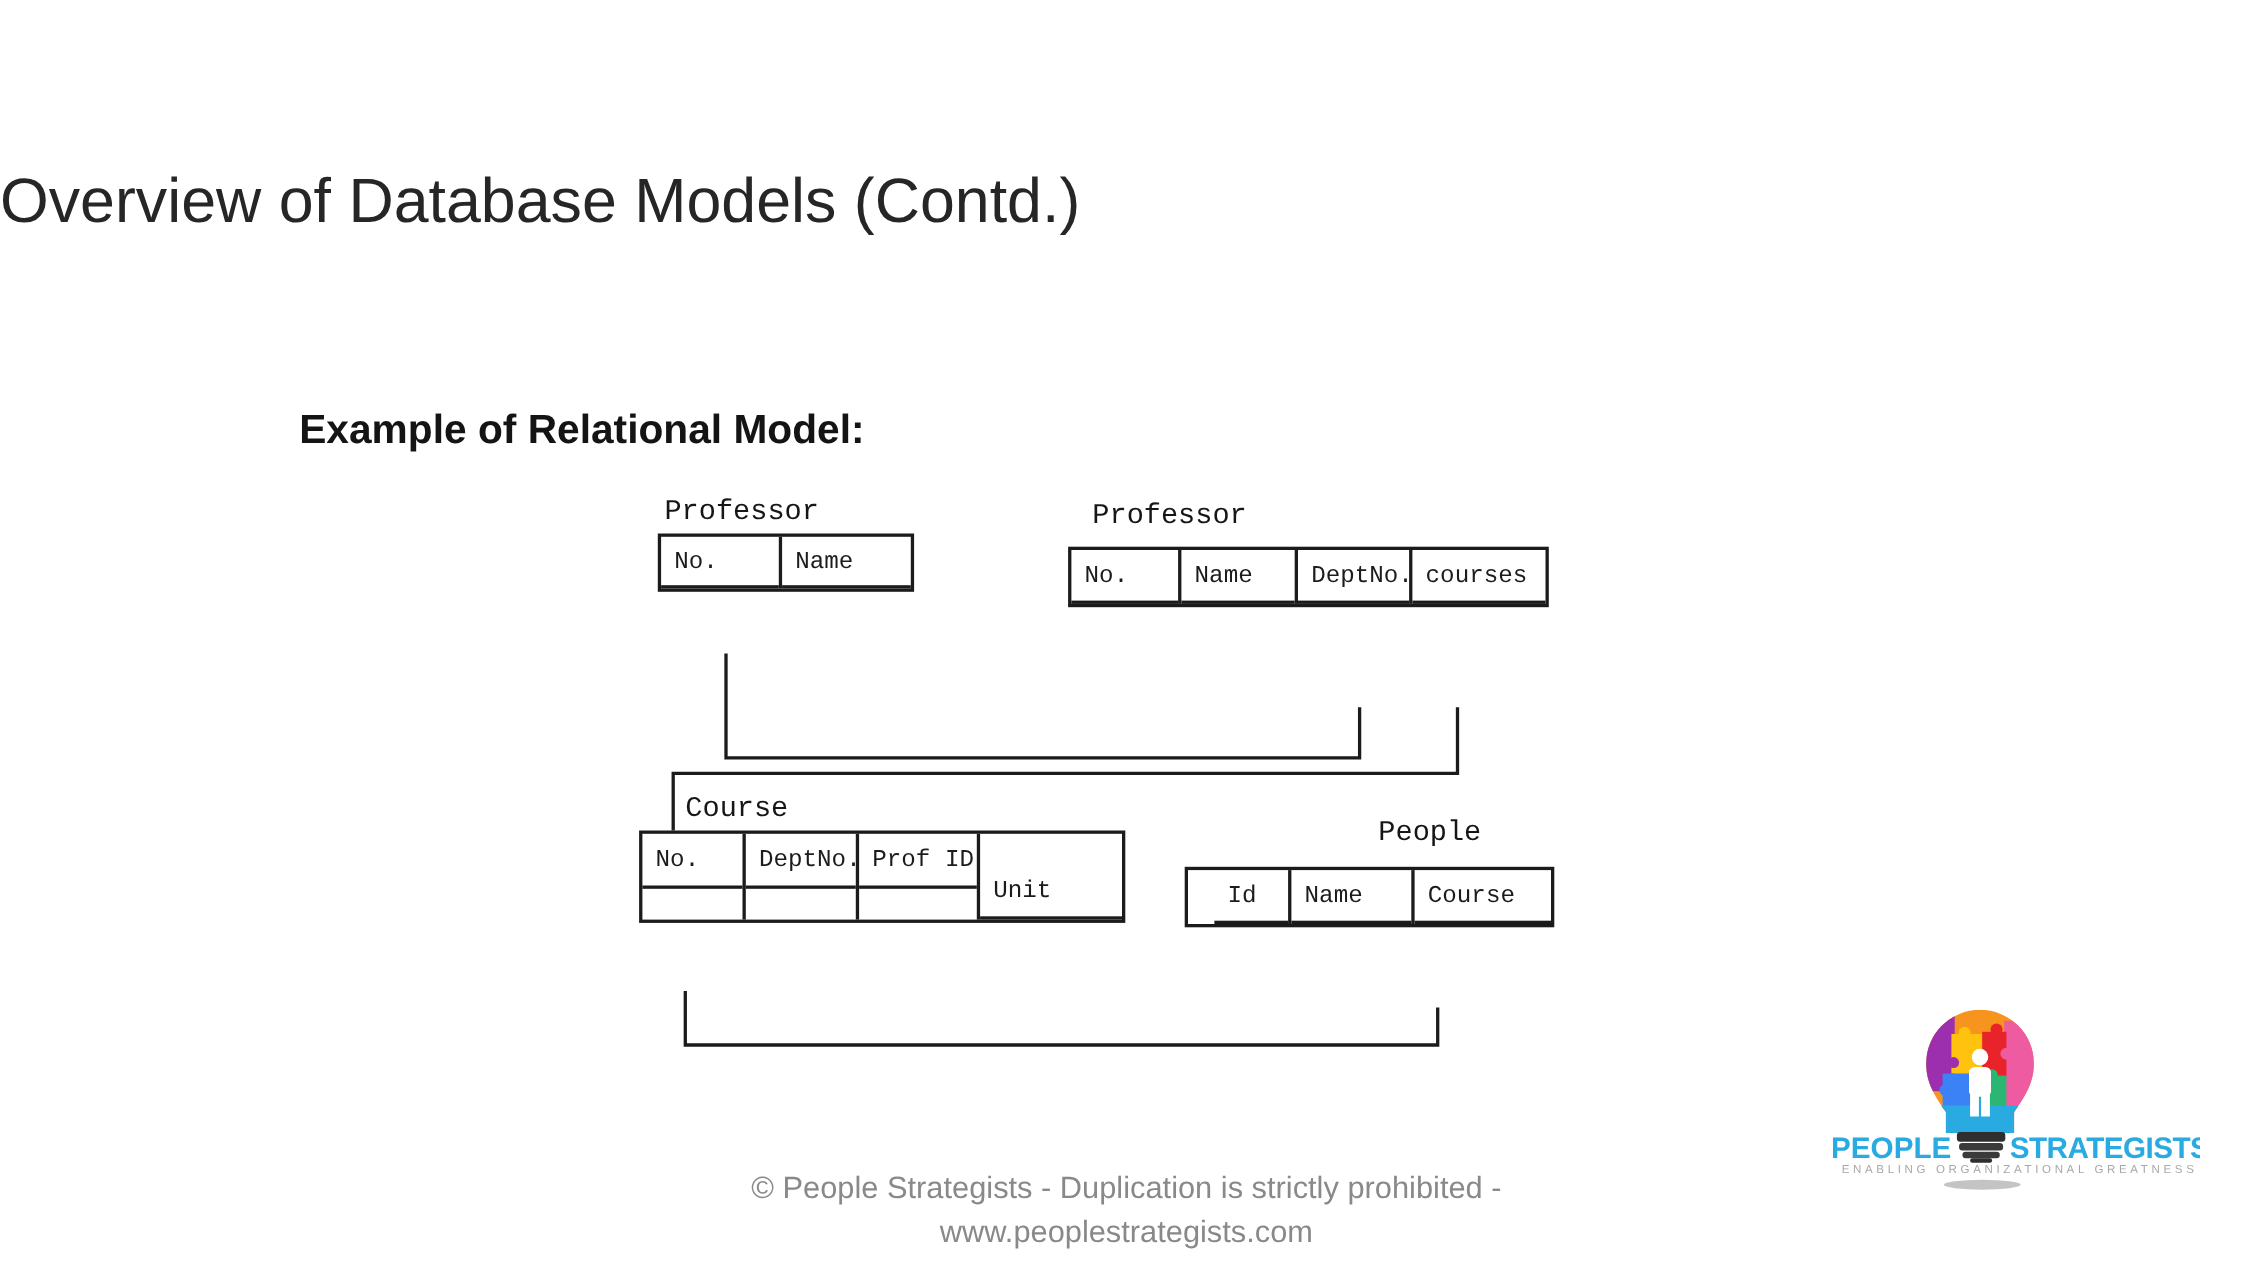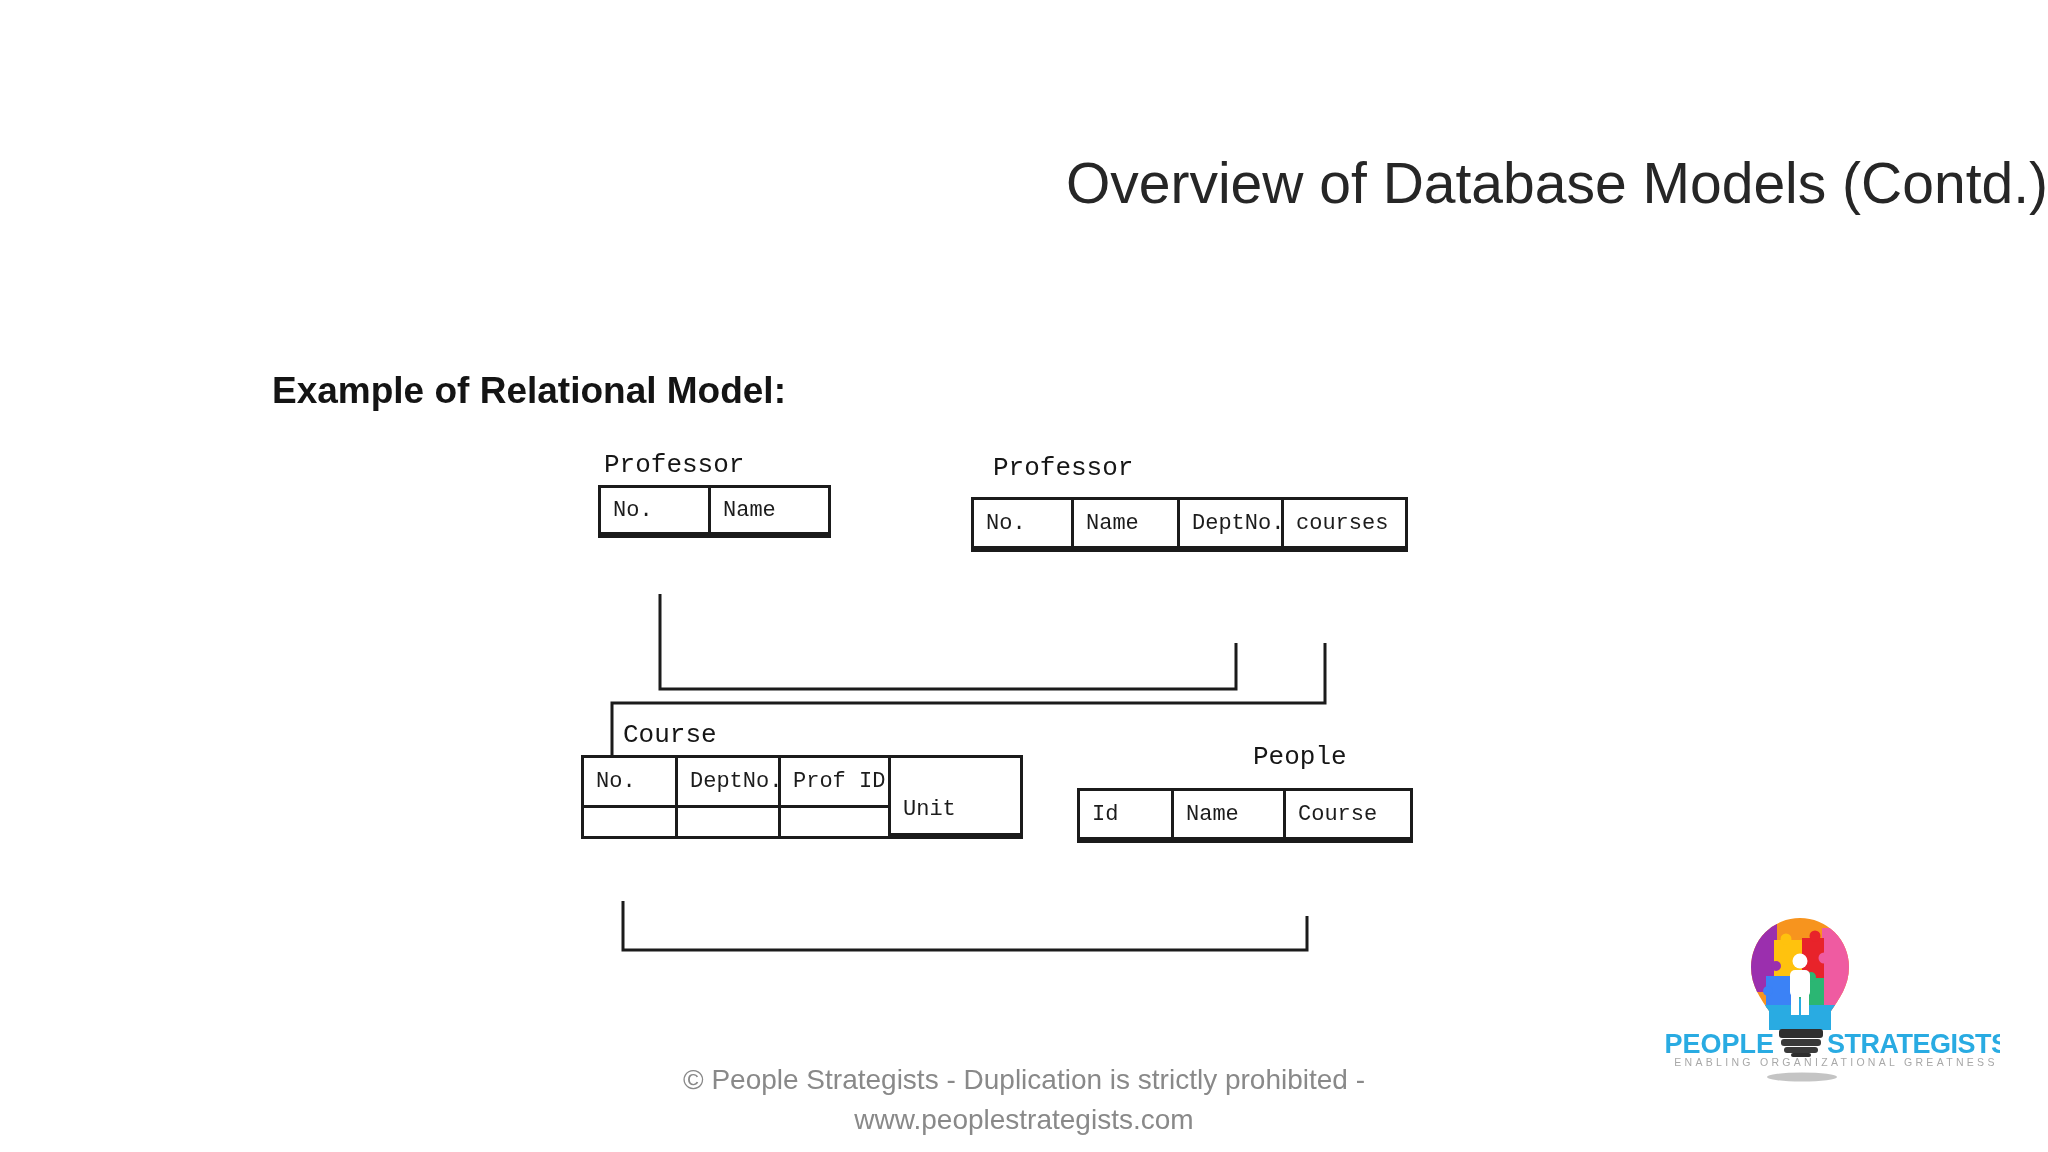--- a/index.html
+++ b/index.html
@@ -1,21 +1,21 @@
 <!DOCTYPE html>
 <html><head>
 <meta charset="utf-8">
 <style>
   html,body{margin:0;padding:0;background:#ffffff;}
   .stage{
     position:relative;width:2048px;height:1152px;background:#ffffff;
     font-family:"Liberation Sans",sans-serif;overflow:hidden;
   }
   .title{
-    position:absolute;left:0;top:150px;width:2048px;text-align:right;
+    position:absolute;left:0;top:150px;width:2048px;text-align:left;
     font-size:57px;font-weight:400;color:#262626;letter-spacing:0px;
   }
   .section-heading{
     position:absolute;left:272px;top:338px;
     font-size:37px;font-weight:700;color:#141414;margin-top:32px;
   }
   
   .dtable{position:absolute;display:flex;border:3px solid #1b1b1b;background:#fff;}
   .dcol{box-sizing:border-box;border-right:3px solid #1b1b1b;display:flex;flex-direction:column;}
   .dcol:last-child{border-right:none;}
@@ -100,21 +100,21 @@
       <div class="bd" style="height:98px;"></div>
     </div>
     <div class="dcol" style="width:129px;margin-top:28px;">
       <div class="hd" style="height:50px;">Unit</div>
       <div class="bd" style="height:98px;"></div>
     </div>
   </div>
 
   <div class="tlabel" style="left:1253px;top:744px;">People</div>
   <div class="dtable" style="left:1077px;top:788px;">
-    <div class="dcol" style="width:94px;">
+    <div class="dcol" style="width:94px;padding-left:24px;">
       <div class="hd" style="height:49px;">Id</div>
       <div class="bd" style="height:77px;"></div>
     </div>
     <div class="dcol" style="width:112px;">
       <div class="hd" style="height:49px;">Name</div>
       <div class="bd" style="height:77px;"></div>
     </div>
     <div class="dcol" style="width:124px;">
       <div class="hd" style="height:49px;">Course</div>
       <div class="bd" style="height:77px;"></div>

